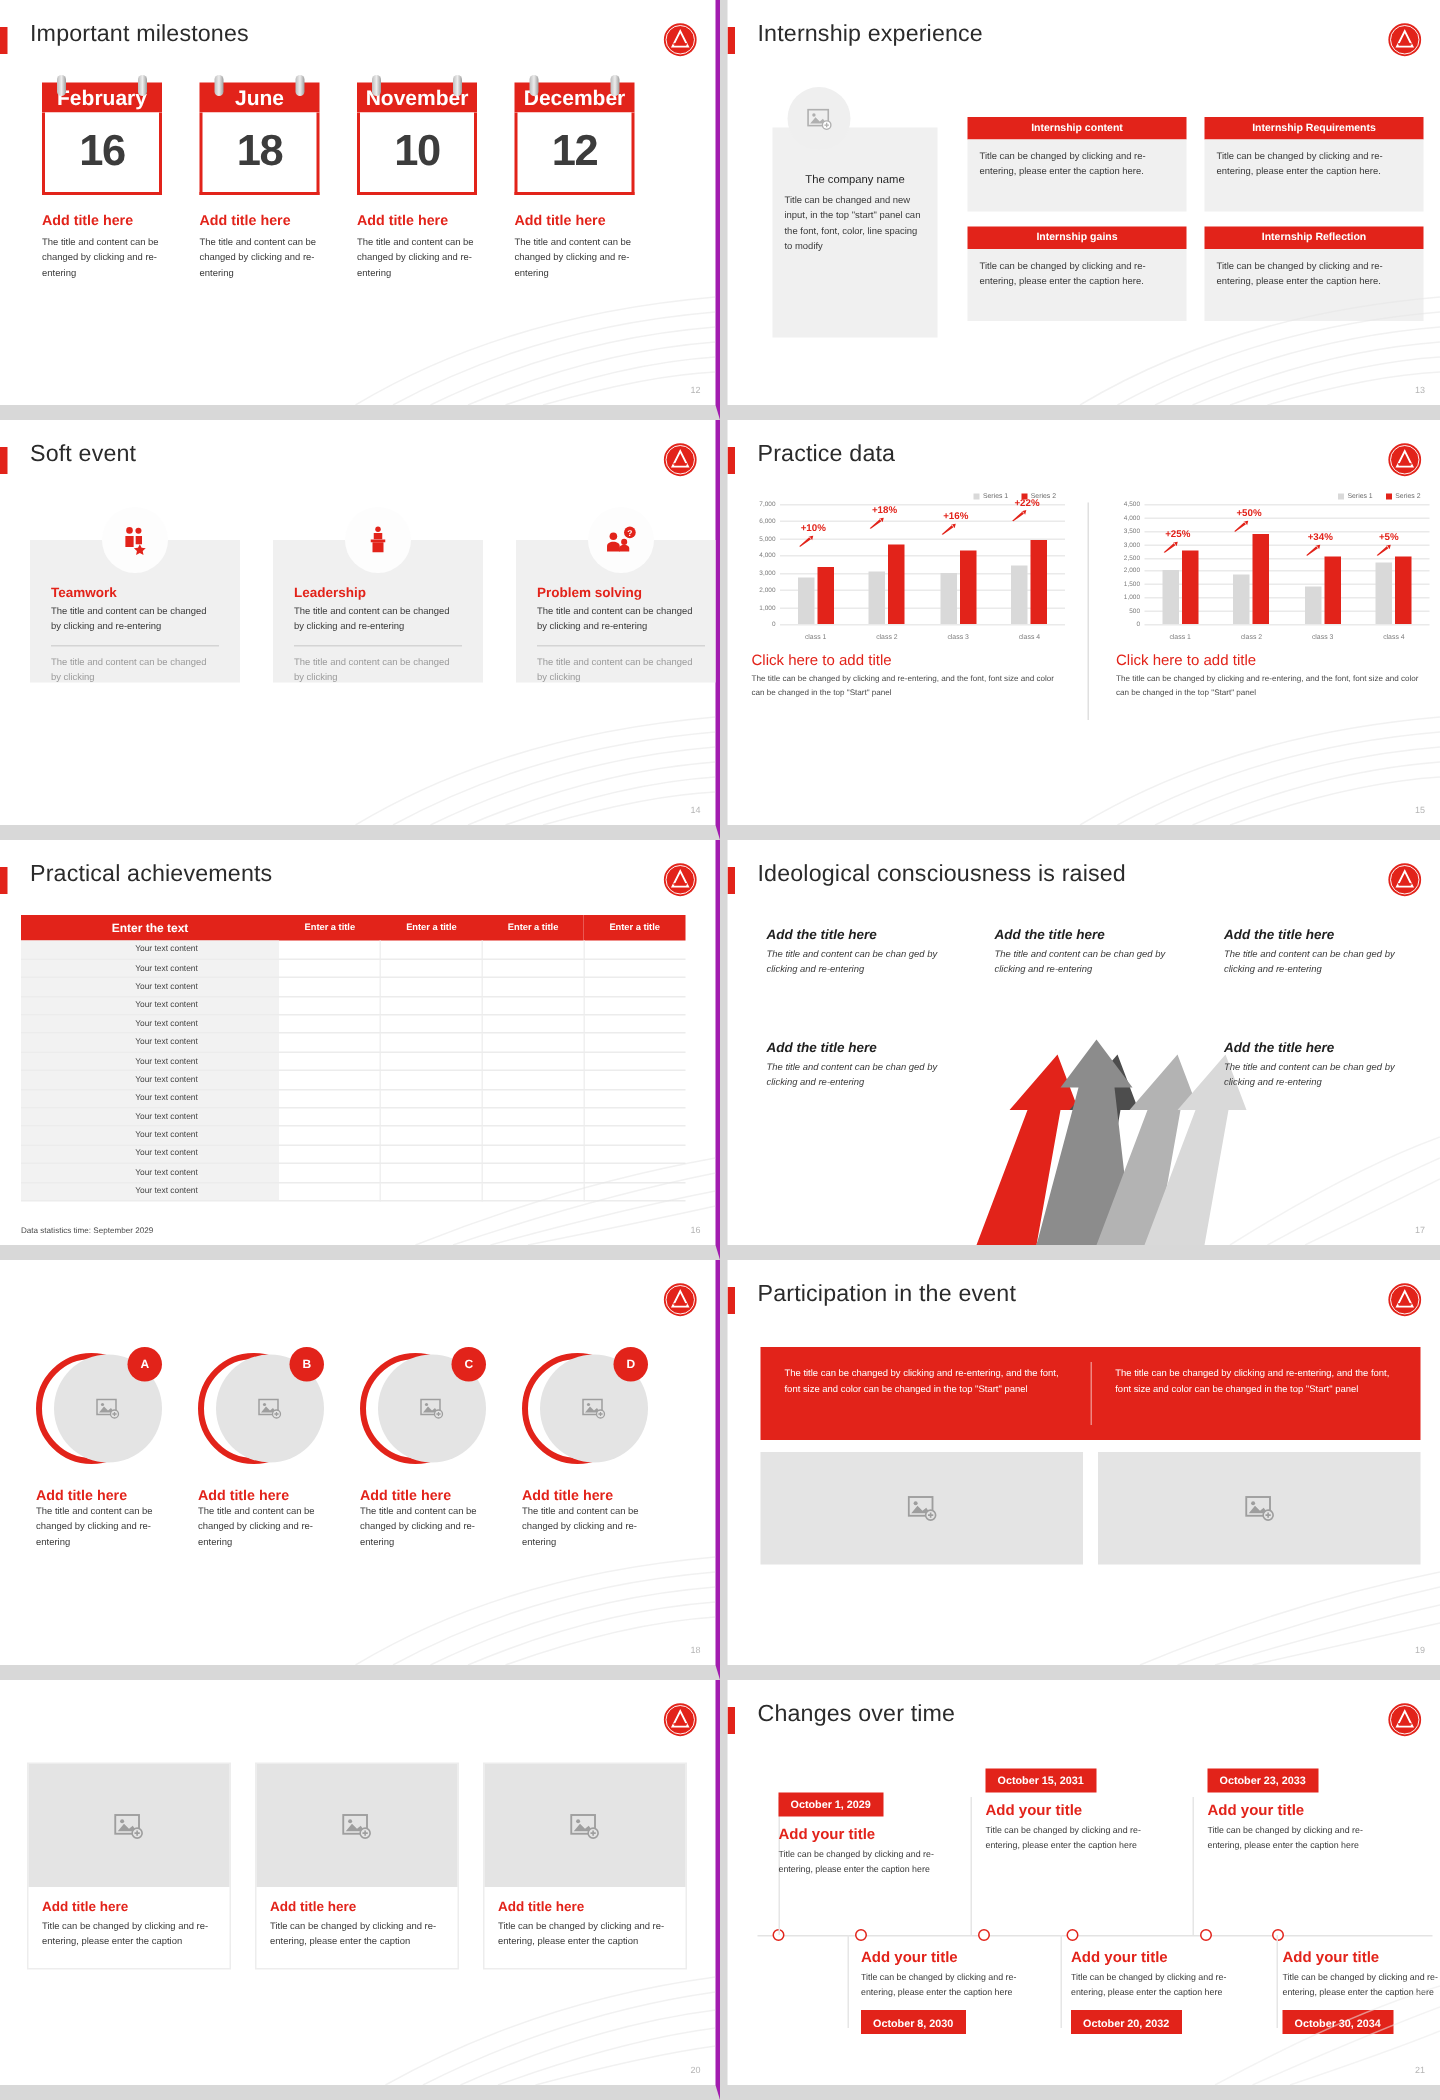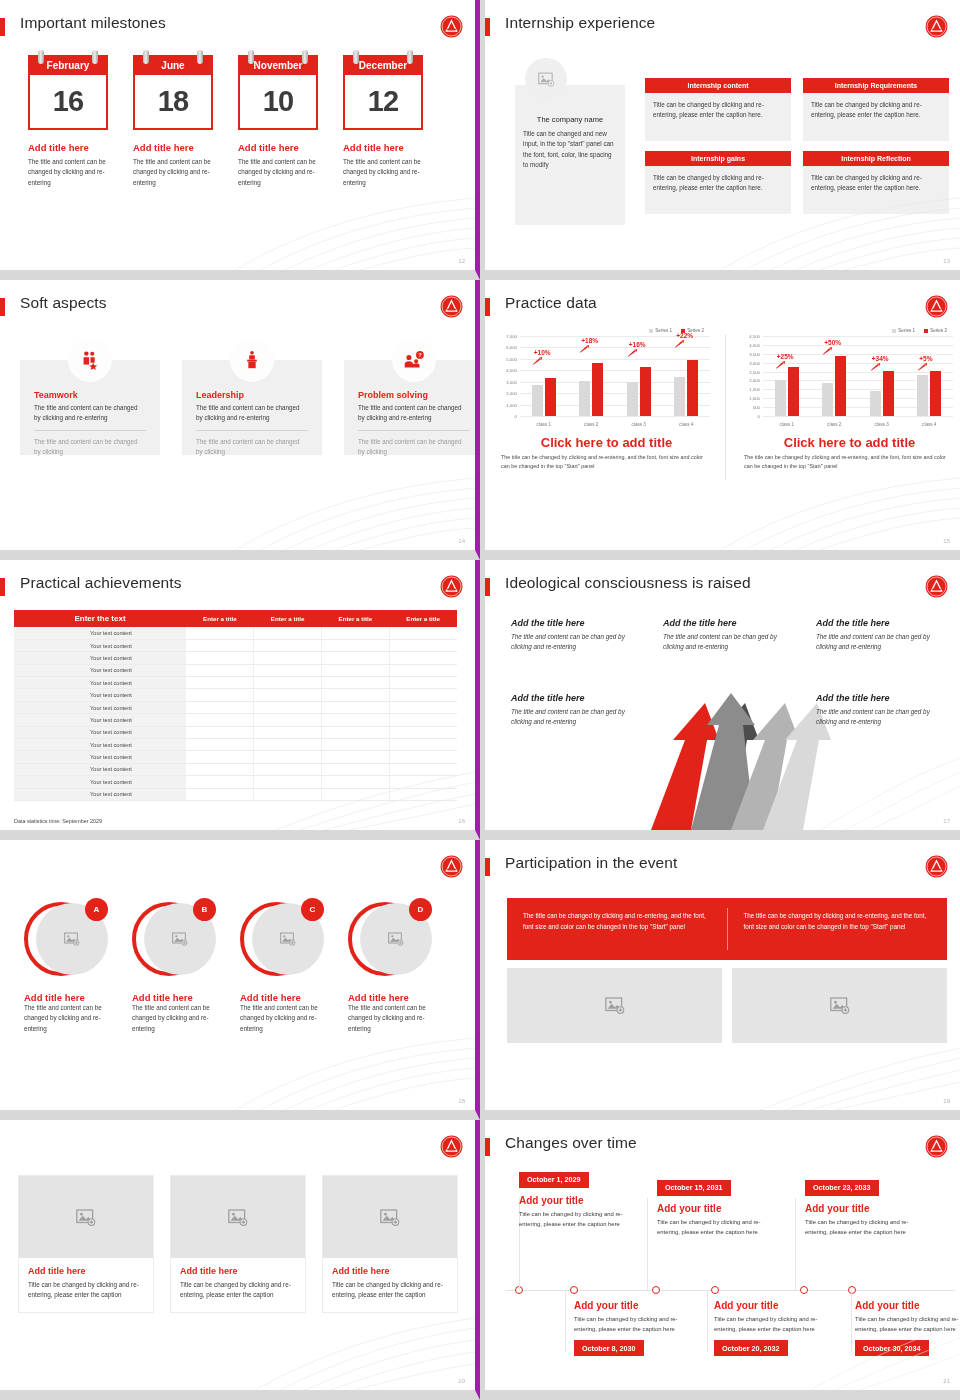--- a/index.html
+++ b/index.html
@@ -7,41 +7,41 @@
     width: 960px; height: 1400px;
     background: #d8d8d8;
     font-family: "Liberation Sans", sans-serif;
     overflow: hidden;
   }
   .deck { display:grid; grid-template-columns: 480px 480px; grid-template-rows: repeat(5, 280px); }
   .slide {
     position: relative; width:480px; height:280px; background:#fff;
     overflow:hidden; border-bottom:10px solid #d8d8d8;
   }
-  .slide.left { border-right:5px solid #a21caf; }
+  .slide.left { border-right:3px solid #a21caf; }
   .slide.right { border-left:5px solid #d8d8d8; }
   
   .wave { position:absolute; right:0; bottom:0; width:260px; height:120px; pointer-events:none; opacity:.55; }
   
   .hdr { position:absolute; left:0; top:14px; height:26px; width:100%; }
   .hdr-bar { position:absolute; left:0; top:4px; width:5px; height:18px; background:#e2231a; }
   .hdr-title { position:absolute; left:20px; top:0; font-size:15.5px; color:#2b2b2b; font-weight:400; letter-spacing:.1px; white-space:nowrap;}
   .logo { position:absolute; right:12px; top:15px; width:23px; height:23px; }
   .pagenum { position:absolute; right:10px; bottom:6px; font-size:6px; color:#b5b5b5; }
 
   .red { color:#e2231a; }
   .cap { font-size:6.3px; line-height:1.65; color:#3a3a3a; }
   .ttl-red { color:#e2231a; font-weight:bold; font-size:9px; }
 
   
   .cal-row { position:absolute; left:28px; top:55px; display:flex; gap:25px; }
   .cal-col { width:80px; }
   .cal { position:relative; width:80px; height:75px; }
   .cal-top { height:20px; background:#e2231a; display:flex; align-items:center; justify-content:center; }
-  .cal-month { color:#fff; font-size:10px; font-weight:bold; white-space:nowrap; }
+  .cal-month { color:#fff; font-size:14px; font-weight:bold; white-space:nowrap; }
   .cal-body { height:55px; border:2px solid #e2231a; border-top:none; background:#fff; display:flex; align-items:center; justify-content:center; }
   .cal-day { font-size:29px; color:#3c3c3c; font-weight:bold; letter-spacing:-1px; }
   .ring { position:absolute; top:-5px; width:6px; height:14px; border-radius:3px; background:linear-gradient(90deg,#bdbdbd,#ededed,#9e9e9e); }
   .ring.l { left:10px; } .ring.r { right:10px; }
   .cal-ttl { margin-top:12px; font-size:9.5px; }
   .cal-txt { margin-top:4px; }
   .circ-photo { position:absolute; left:40px; top:58px; width:42px; height:42px; border-radius:50%; background:#efefef; display:flex; align-items:center; justify-content:center; z-index:2;}
   .comp-card { position:absolute; left:30px; top:85px; width:110px; height:140px; background:#f0f0f0; padding:30px 8px 8px 8px; }
   .comp-name { font-size:7.5px; font-weight:normal; color:#1f1f1f; text-align:center; margin-bottom:5px; }
   .grid4 { position:absolute; left:160px; top:78px; display:grid; grid-template-columns:146px 146px; grid-gap:10px 12px; }
@@ -71,21 +71,21 @@
   .gline { position:absolute; left:0; right:0; height:1px; background:#eaeaea; }
   .bars { position:absolute; left:23px; right:2px; bottom:15px; top:0; display:flex; align-items:flex-end; justify-content:space-around; }
   .bgrp { display:flex; align-items:flex-end; gap:2px; position:relative; height:100%; }
   .bar { width:11px; }
   .bar.s1 { background:#d9d9d9; }
   .bar.s2 { background:#e2231a; }
   .pct { position:absolute; font-size:6.5px; font-weight:bold; color:#e2231a; white-space:nowrap; }
   .arrow-ico { position:absolute; width:11px; height:8px; }
   .xaxis { position:absolute; left:23px; right:2px; bottom:4px; display:flex; justify-content:space-around; font-size:4.6px; color:#7d7d7d; }
   .chart-cta { margin-top:4px; padding-left:4px; }
-  .chart-cta .t { font-size:13px; font-weight:bold; color:#e2231a;text-align:center; }
+  .chart-cta .t { font-size:10px; font-weight:normal; color:#e2231a; }
   .chart-cta .d { font-size:5.4px; line-height:1.7; color:#4a4a4a; margin-top:3px;}
 
   
   .tbl { position:absolute; left:14px; top:50px; width:443px; border-collapse:collapse; }
   .tbl th { background:#e2231a; color:#fff; font-size:6.2px; font-weight:bold; padding:4px 0; }
   .tbl th.first { font-size:8px; }
   .tbl td { font-size:5.6px; color:#444; height:12.4px; border-bottom:1px solid #ececec; }
   .tbl td.lbl { background:#f2f2f2; text-align:center; width:150px; }
   .tbl td.stub { background:#f2f2f2; width:22px; border-bottom:1px solid #ececec; }
   .tbl td.e { border-right:1px solid #f0f0f0; }
@@ -268,21 +268,21 @@
           <path d="M120 120 Q198 92 260 88"></path>
           <path d="M145 120 Q215 100 260 98"></path>
         </g>
       </svg>
     <div class="pagenum">13</div>
   </div>
 
   <div class="slide left">
     <div class="hdr">
       <div class="hdr-bar"></div>
-      <div class="hdr-title">Soft aspects</div>
+      <div class="hdr-title">Soft event</div>
     </div>
     <svg class="logo" viewBox="0 0 40 40">
       <circle cx="20" cy="20" r="19" fill="#e2231a"></circle>
         <circle cx="20" cy="20" r="16.5" fill="none" stroke="#fff" stroke-width="1.1"></circle>
       <path d="M20 10 L29 28 L11 28 Z" fill="none" stroke="#fff" stroke-width="2.2"></path>
         <rect x="12" y="24" width="16" height="1.8" fill="#e2231a"></rect>
     </svg>
     <div class="sk-row">
       <div class="sk-card">
         <div class="sk-icon">
@@ -946,21 +946,21 @@
       <div class="tl-dot" style="left:226px"></div>
       <div class="tl-dot" style="left:315px"></div>
       <div class="tl-conn" style="left:34px; top:78px; height:92px"></div>
       <div class="tl-conn" style="left:162px; top:78px; height:92px"></div>
       <div class="tl-conn" style="left:310px; top:78px; height:92px"></div>
       <div class="tl-conn" style="left:80px; top:170px; height:62px"></div>
       <div class="tl-conn" style="left:222px; top:170px; height:62px"></div>
       <div class="tl-dot" style="left:363px"></div>
       <div class="tl-conn" style="left:366px; top:170px; height:62px"></div>
 
-      <div class="tl-top" style="left:34px; top:48px">
+      <div class="tl-top" style="left:34px; top:72px">
         <span class="tl-date">October 1, 2029</span>
         <div class="tl-h">Add your title</div>
         <div class="tl-c">Title can be changed by clicking and re-entering, please enter the caption here</div>
       </div>
       <div class="tl-top" style="left:172px; top:56px">
         <span class="tl-date">October 15, 2031</span>
         <div class="tl-h">Add your title</div>
         <div class="tl-c">Title can be changed by clicking and re-entering, please enter the caption here</div>
       </div>
       <div class="tl-top" style="left:320px; top:56px">

